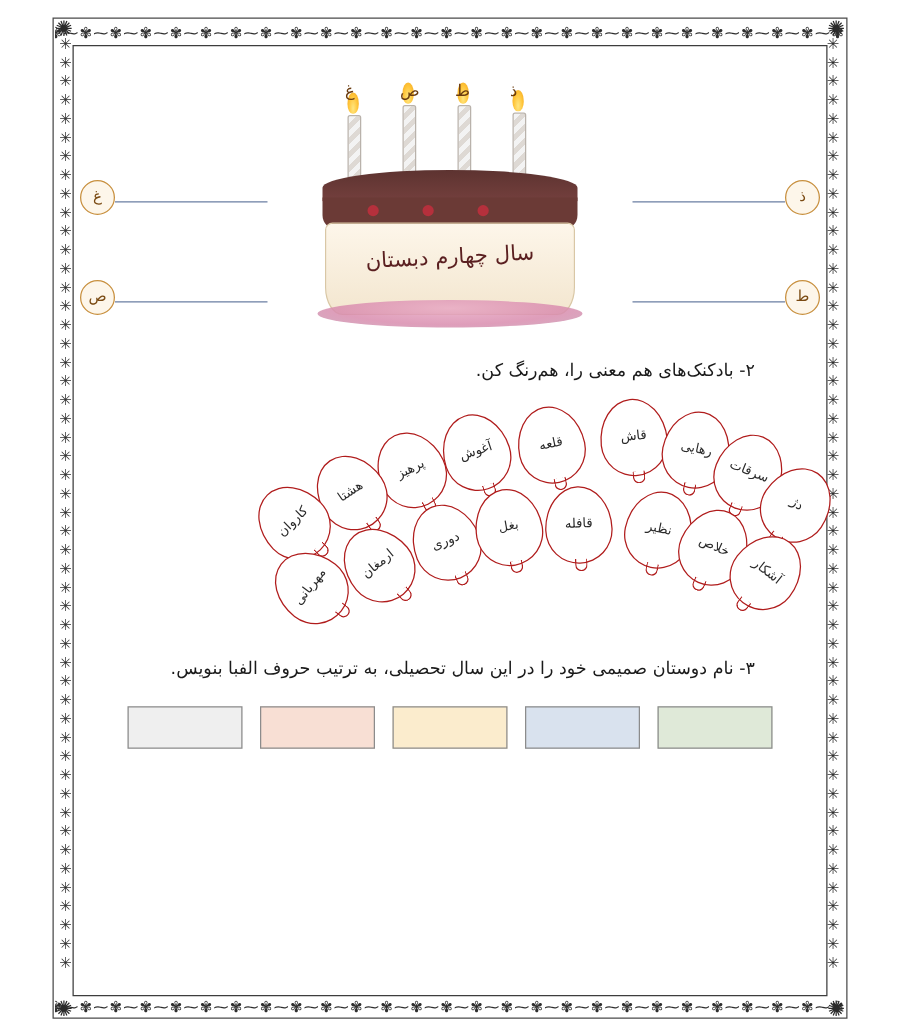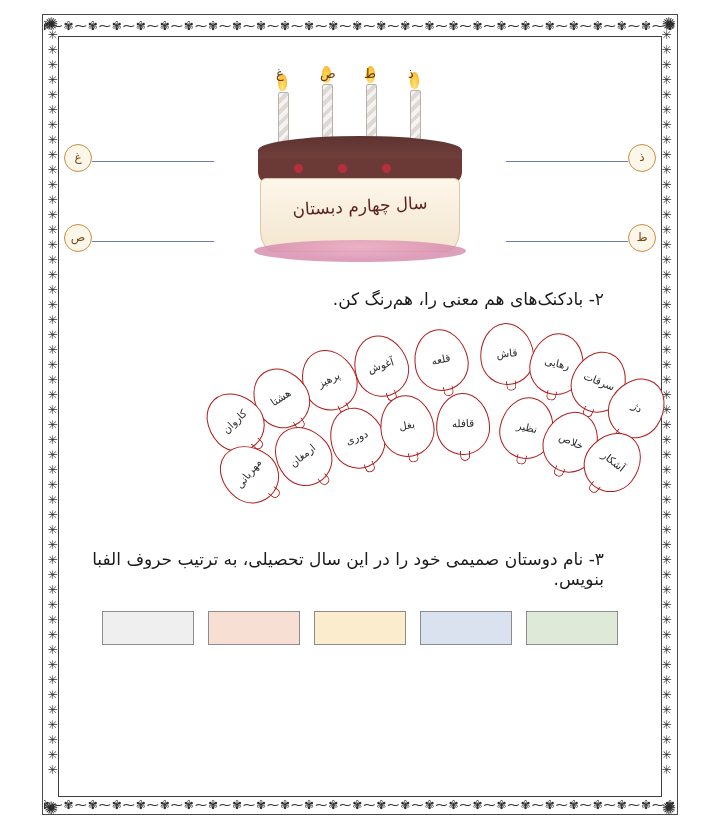--- a/index.html
+++ b/index.html
@@ -217,28 +217,28 @@
   }
   .candle-letter {
     position: absolute;
     top: 8px;
     font-size: 13px;
     color: #6a3b0f;
   }
 
   
   .q {
-    font-size: 17px;
+    font-size: 14px;
     color: #1a1a1a;
     text-align: right;
     margin: 0 0 6px 0;
     font-family: "DejaVu Sans", sans-serif;
   }
   .q2 { margin-top: 4px; margin-right: 54px; }
-  .q3 { margin-top: 24px; margin-right: 54px; }
+  .q3 { margin-top: 6px; margin-right: 54px; }
 
   
   .balloons {
     position: relative;
     height: 210px;
     margin-top: 4px;
   }
   .balloon {
     position: absolute;
     width: 52px;

